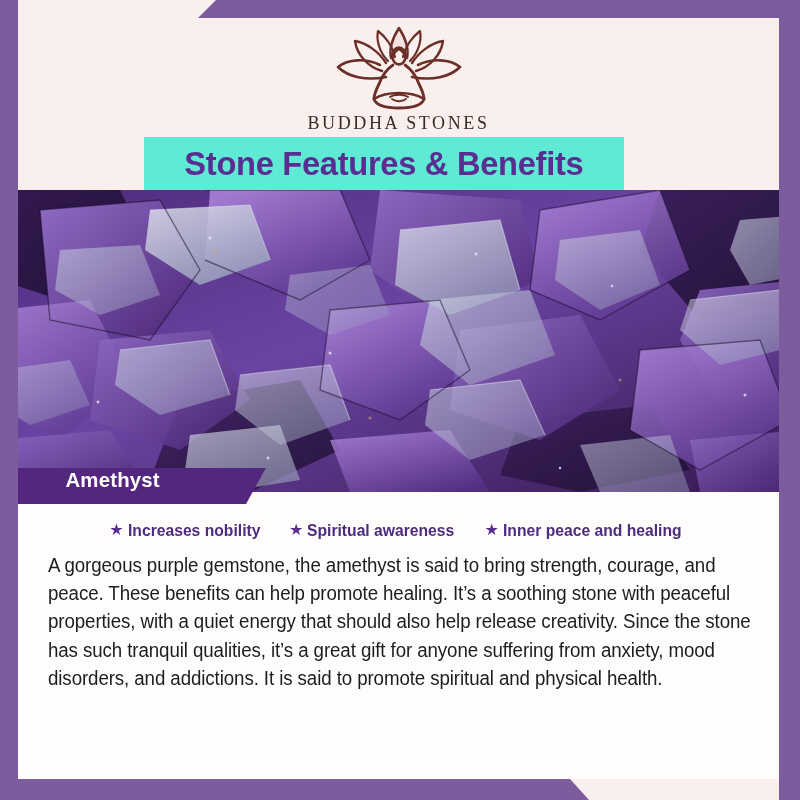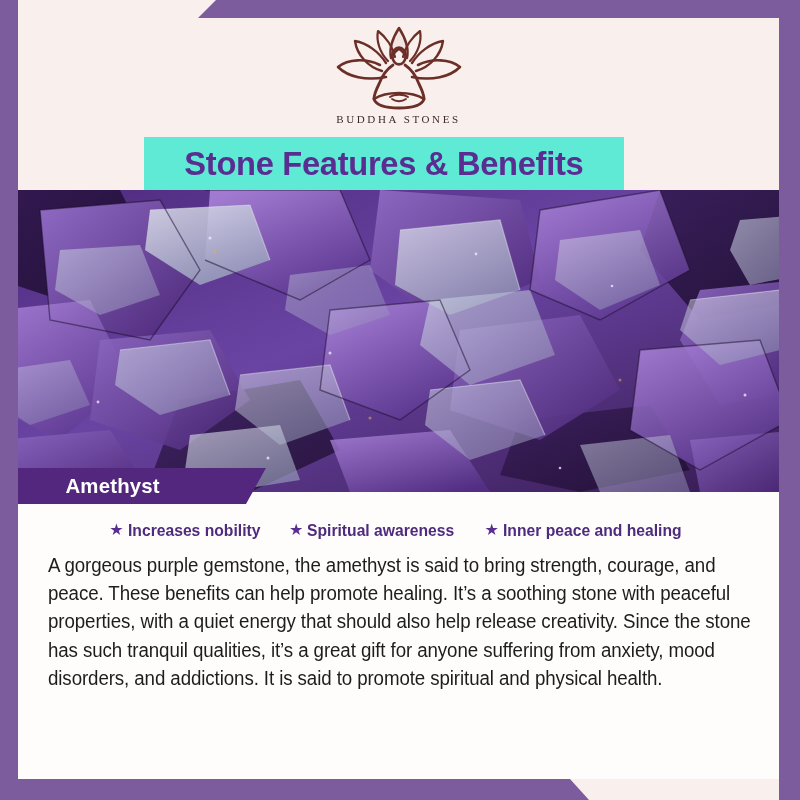--- a/index.html
+++ b/index.html
@@ -75,21 +75,21 @@
     position: absolute;
     top: 8px; left: 0; right: 0;
     display: flex;
     flex-direction: column;
     align-items: center;
   }
   .logo-mark { width: 150px; height: 86px; display: block; }
   .logo-text {
     margin-top: 2px;
     font-family: "Liberation Serif", serif;
-    font-size: 11px;
+    font-size: 18px;
     letter-spacing: 2.6px;
     color: #3b2b28;
     font-weight: 400;
     white-space: nowrap;
   }
 
   
   .title-banner {
     position: absolute;
     top: 137px; left: 144px;
@@ -122,21 +122,20 @@
   .photo svg { display: block; width: 800px; height: 302px; }
 
   
   .stone-label {
     position: absolute;
     top: 451px; left: 0;
     width: 248px; height: 36px;
     background: #53277e;
     clip-path: polygon(0 0, 248px 0, 228px 36px, 0 36px);
     display: flex;
-    align-items: center;
     z-index: 5;
   }
   .stone-label-text {
     margin-left: 46px;
     color: #ffffff;
     font-family: "Liberation Sans Narrow", "Liberation Sans", sans-serif;
     font-size: 21px;
     font-weight: bold;
     letter-spacing: 0.2px;
     transform: scaleX(0.97);

